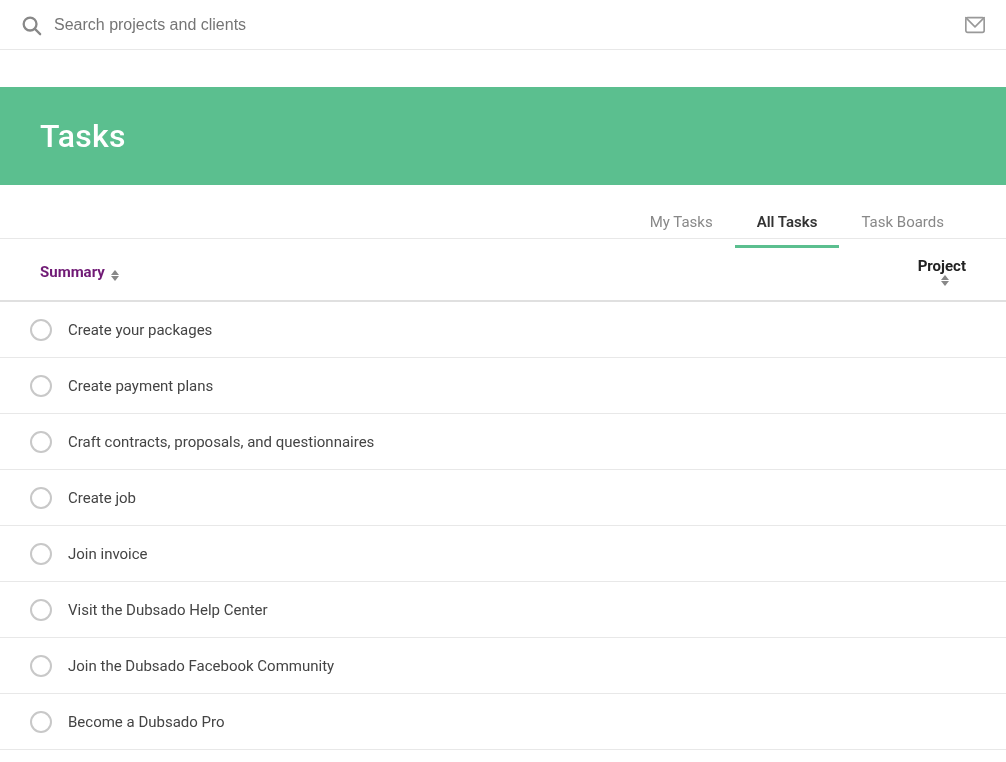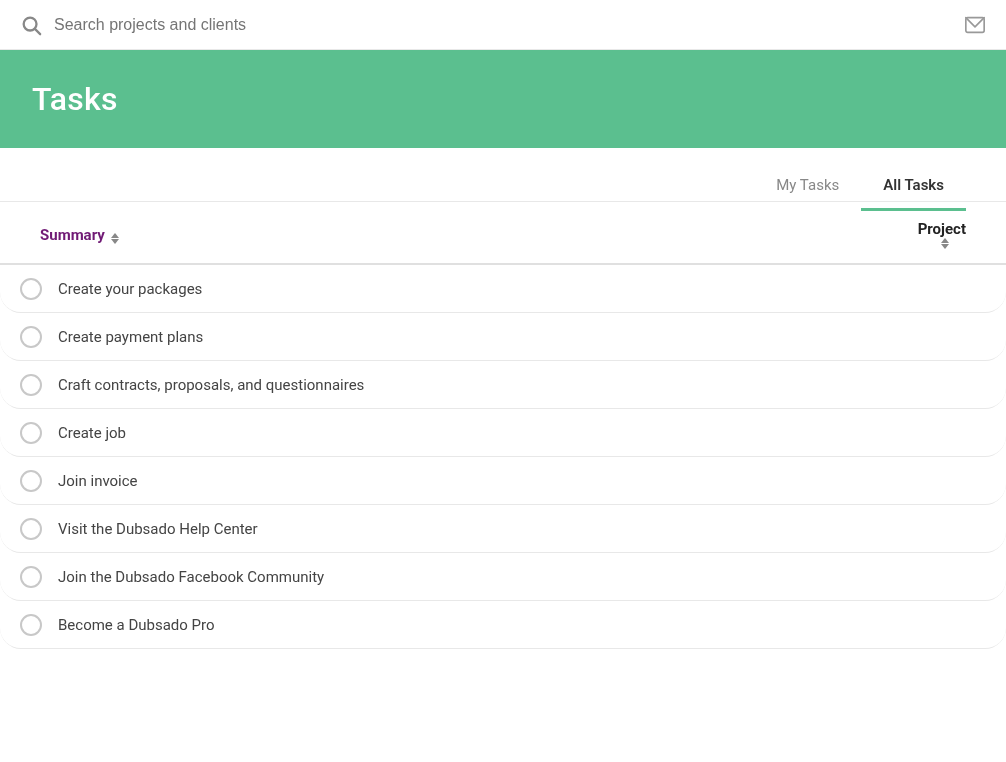--- a/index.html
+++ b/index.html
@@ -64,21 +64,22 @@
       stroke: #999;
       fill: none;
       stroke-width: 1.8;
       stroke-linecap: round;
       stroke-linejoin: round;
     }
 
     
     .page-header {
       background: #5bbf8f;
-      padding: 30px 32px;
+      padding: 30px 40px;
+      margin-top: 37px;
     }
 
     .page-title {
       color: #fff;
       font-size: 32px;
       font-weight: 500;
       letter-spacing: 0.3px;
     }
 
     
@@ -164,25 +165,24 @@
     .sort-icon .down {
       border-left: 4px solid transparent;
       border-right: 4px solid transparent;
       border-top: 5px solid #888;
     }
 
     
     .task-row {
       display: flex;
       align-items: center;
-      padding: 0 20px;
-      height: 48px;
+      padding: 0 30px;
+      height: 56px;
       border-bottom: 1px solid #e8e8e8;
       cursor: pointer;
-      border-radius: 21px;
     }
 
     .task-circle {
       width: 22px;
       height: 22px;
       border-radius: 50%;
       border: 2px solid #c8c8c8;
       margin-right: 16px;
       flex-shrink: 0;
       display: flex;
@@ -216,20 +216,21 @@
   </div>
 </div>
 
 <div class="page-header">
   <h1 class="page-title">Tasks</h1>
 </div>
 
 <div class="tabs-container">
   <div class="tab">My Tasks</div>
   <div class="tab active">All Tasks</div>
+  <div class="tab">Task Boards</div>
 </div>
 
 <div class="table-header">
   <div class="col-summary">
     <span>Summary</span>
     <span class="sort-icon">
       <span class="up"></span>
       <span class="down"></span>
     </span>
   </div>

